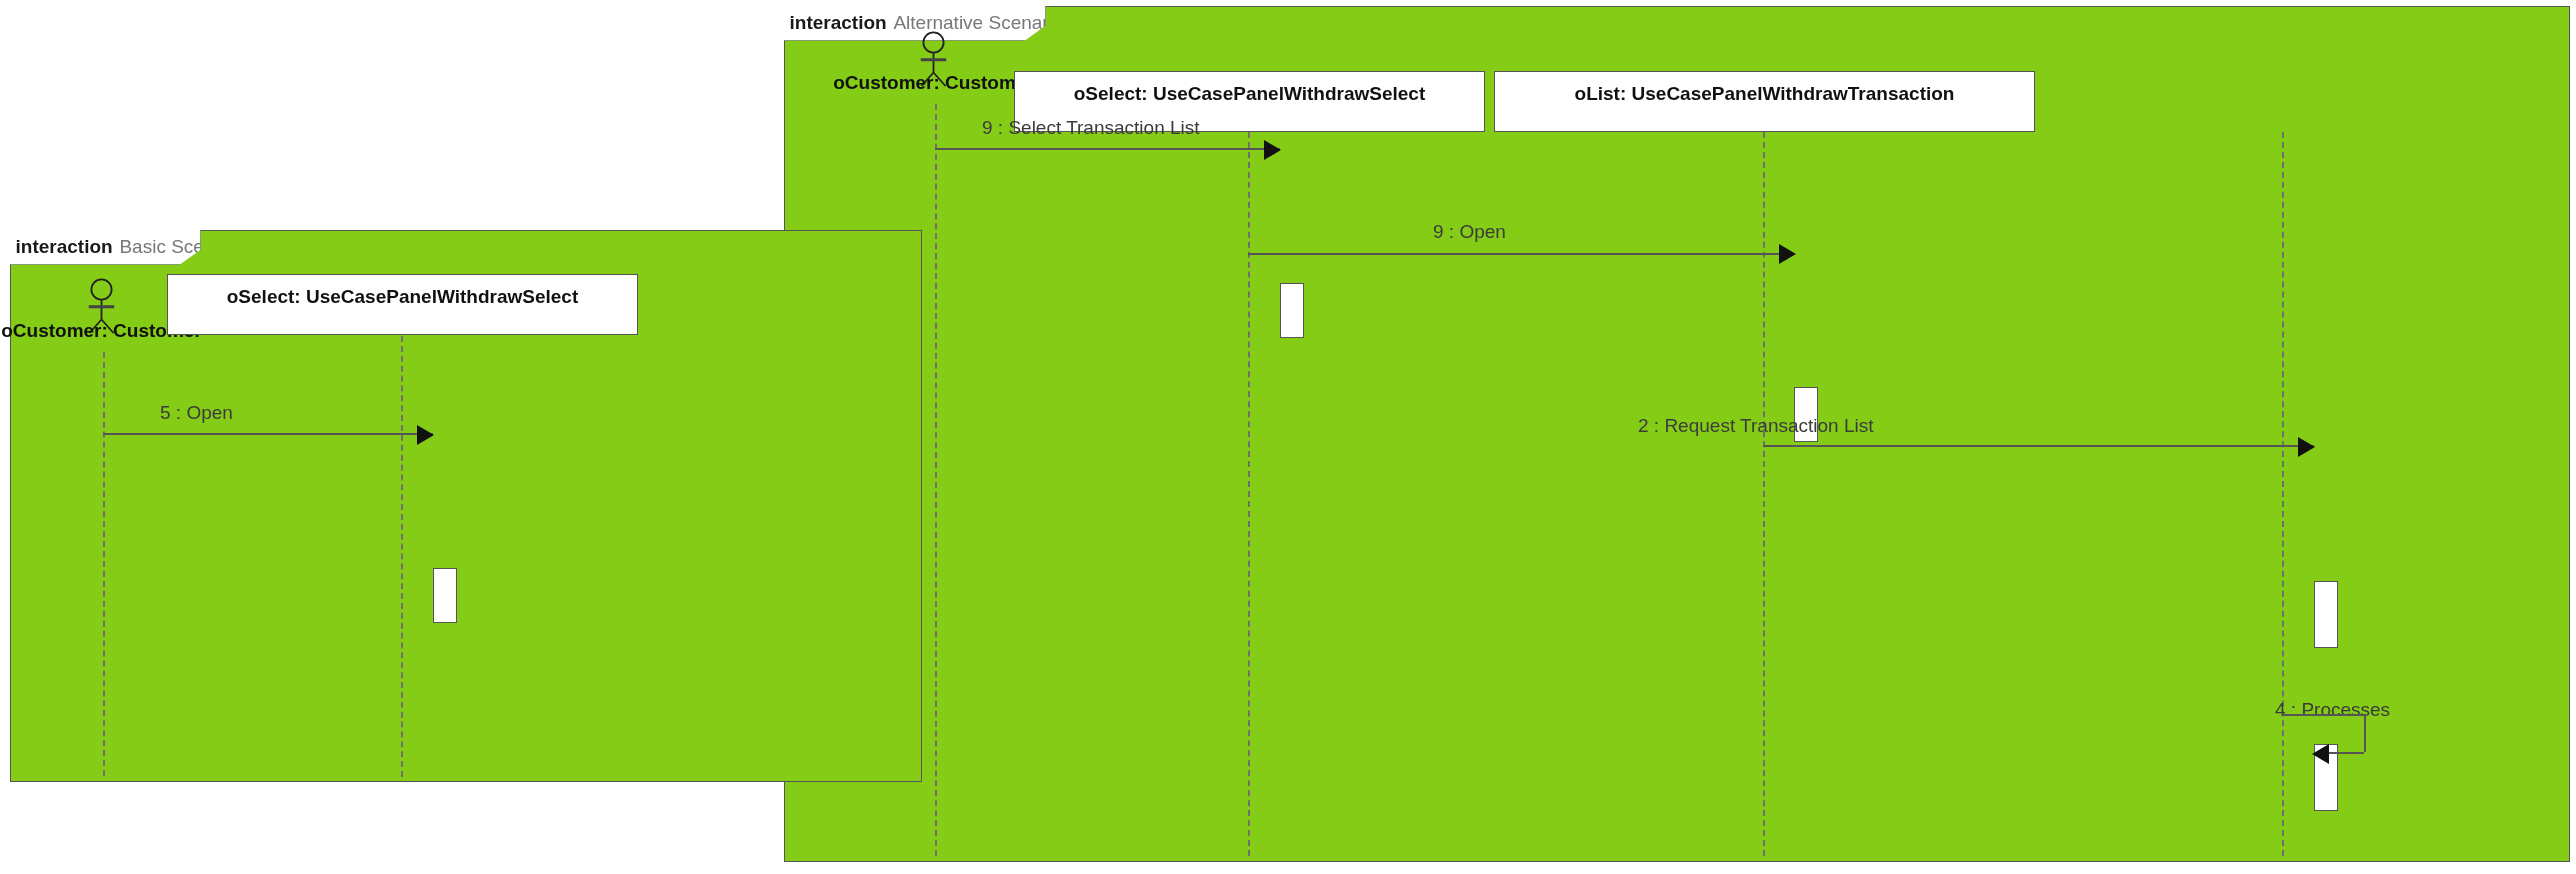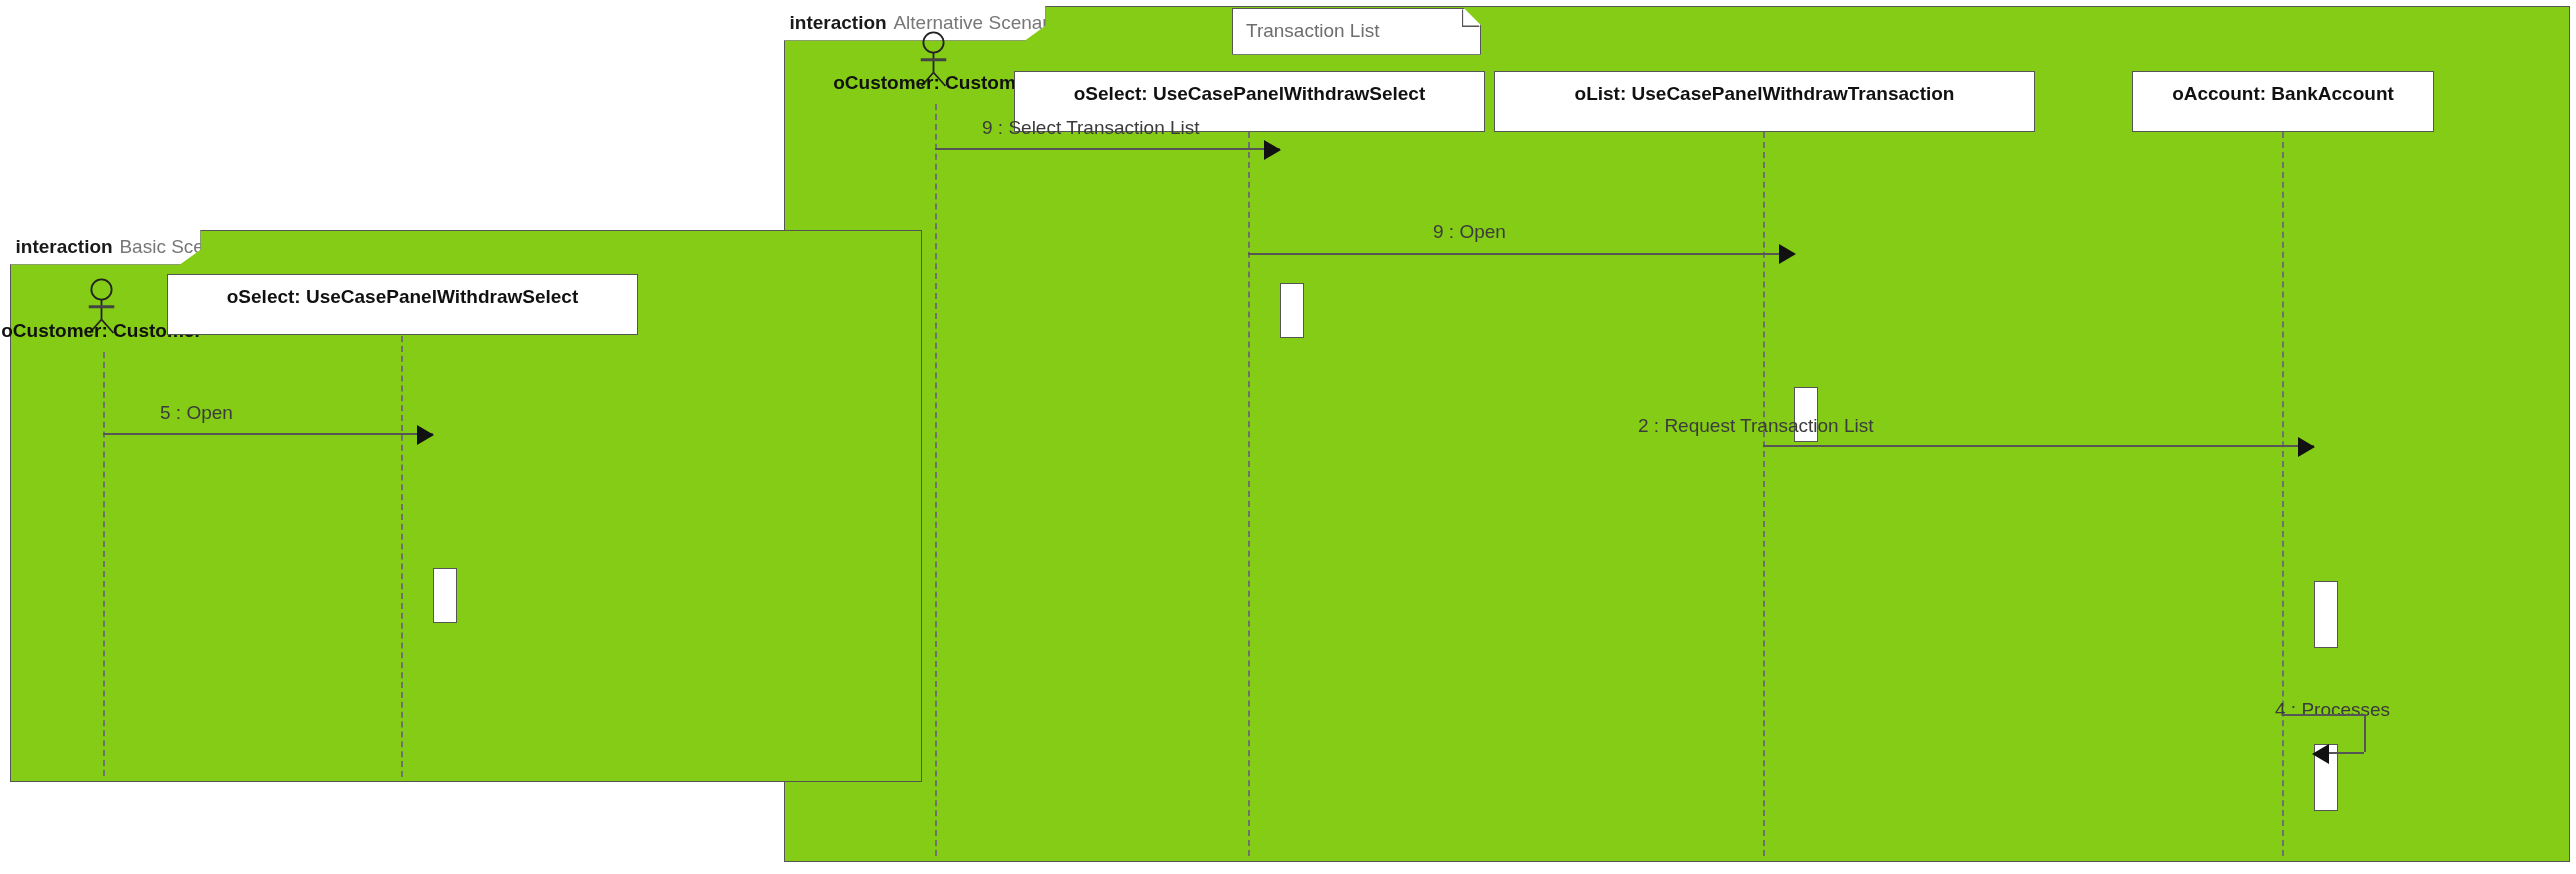--- a/index.html
+++ b/index.html
@@ -169,21 +169,20 @@
     <div class="lifeline-dash" style="left:150px; top:97px; height:752px;"></div>
 
     <div class="lifeline-box" style="left:229px; top:64px; width:471px; height:61px;">oSelect: UseCasePanelWithdrawSelect</div>
     <div class="lifeline-dash" style="left:463px; top:125px; height:724px;"></div>
     <div class="activation" style="left:495px; top:276px; width:24px; height:55px;"></div>
 
     <div class="lifeline-box" style="left:709px; top:64px; width:541px; height:61px;text-align:right;">oList: UseCasePanelWithdrawTransaction</div>
     <div class="lifeline-dash" style="left:978px; top:125px; height:724px;"></div>
     <div class="activation" style="left:1009px; top:380px; width:24px; height:55px;"></div>
 
-    <div class="lifeline-box" style="left:1347px; top:64px; width:302px; height:61px;">oAccount: BankAccount</div>
     <div class="lifeline-dash" style="left:1497px; top:125px; height:724px;"></div>
     <div class="activation" style="left:1529px; top:574px; width:24px; height:67px;"></div>
     <div class="activation" style="left:1529px; top:737px; width:24px; height:67px;"></div>
 
     <div class="msg-label" style="left:197px; top:110px;">9 : Select Transaction List</div>
     <div class="msg-line" style="left:150px; top:141px; width:345px;"></div>
     <div class="msg-arrow right" style="left:479px; top:133px;"></div>
 
     <div class="msg-label" style="left:648px; top:214px;">9 : Open</div>
     <div class="msg-line" style="left:463px; top:246px; width:546px;"></div>
@@ -192,26 +191,20 @@
     <div class="msg-label" style="left:853px; top:408px;">2 : Request Transaction List</div>
     <div class="msg-line" style="left:978px; top:438px; width:551px;"></div>
     <div class="msg-arrow right" style="left:1513px; top:430px;"></div>
 
     <div class="msg-label" style="left:1490px; top:692px;">4 : Processes</div>
     <div class="self-seg h" style="left:1497px; top:707px; width:82px;"></div>
     <div class="self-seg v" style="left:1579px; top:707px; height:38px;"></div>
     <div class="self-seg h" style="left:1543px; top:745px; width:36px;"></div>
     <div class="msg-arrow left" style="left:1527px; top:737px;"></div>
 
-    <div class="note" style="left:447px; top:0.8px; width:249px; height:47px;">
-      <span>Transaction List</span>
-      <svg class="note-fold" viewBox="0 0 24 24">
-        <path d="M0.5 0.5 L0.5 23 L23 23" fill="none" stroke="#555555" stroke-width="2"></path>
-      </svg>
-    </div>
   </div>
 
   <div class="frame" style="left:10px; top:230px; width:912px; height:552px;">
 
     <div class="frame-label" style="width:191px;">
       <span class="kw">interaction</span>
       <span>Basic Scenario</span>
     </div>
 
     <div class="actor" style="left:68px; top:47px; width:45px; height:56px;">

